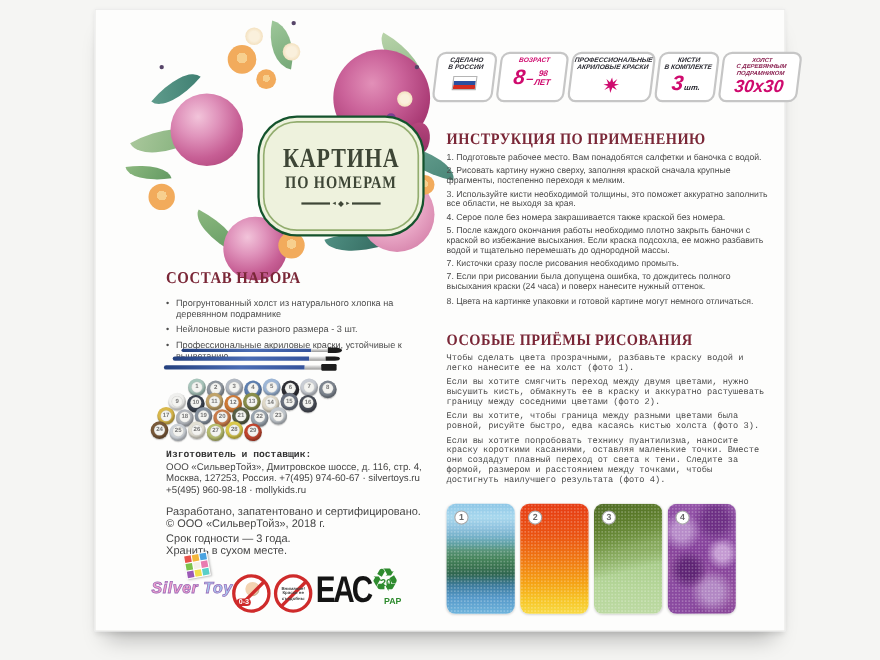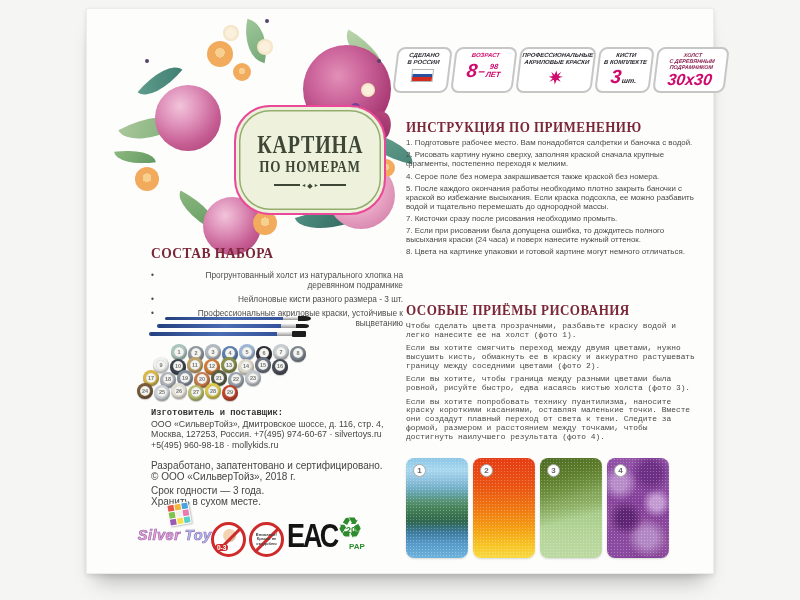--- a/index.html
+++ b/index.html
@@ -29,36 +29,36 @@
   .b-unit { font-size:7px; font-weight:bold; color:#2b2b33; padding-bottom:2px; }
   .b-big2 { font-size:16px; font-weight:bold; color:#cf0a6e; line-height:16px; margin-top:2px; }
   .splat { margin-top:3px; }
 
   
   .floral { position:absolute; left:28px; top:10px; width:300px; height:235px; }
   .fs { position:absolute; display:block; }
   .leaf { border-radius:0 100% 0 100%; }
   .round { border-radius:50%; }
   .title-frame { position:absolute; left:119px; top:86px; width:152px; height:110px;
-                 background:#eef2dd; border:2px solid #ec4899; border-radius:36px; z-index:5;
+                 background:#eef2dd; border:2px solid #14532d; border-radius:36px; z-index:5;
                  box-shadow:inset 0 0 0 3px #eef2dd, inset 0 0 0 4.5px #93ad6f;
                  display:flex; flex-direction:column; align-items:center; justify-content:center; }
   .title-l1 { font-family:"Liberation Serif",serif; font-weight:bold; color:#3e4636;
               font-size:25px; letter-spacing:1px; transform:scaleX(.8); line-height:26px; }
   .title-l2 { font-family:"Liberation Serif",serif; font-weight:bold; color:#3e4636;
               font-size:16px; letter-spacing:1px; transform:scaleX(.82); line-height:17px; }
   .orn { display:flex; align-items:center; gap:2px; margin-top:7px; color:#3e4636; }
   .orn-line { width:26px; height:1.5px; background:#3e4636; }
   .orn-d { font-size:7px; line-height:7px; }
   .orn-s { font-size:6px; line-height:6px; }
 
   
   .sec-h { position:absolute; font-family:"Liberation Serif",serif; font-weight:bold; color:#7a2737;
            font-size:15px; letter-spacing:.5px; transform:scaleX(.9); transform-origin:left; white-space:nowrap; }
-  .kit-list { position:absolute; left:64px; top:261px; width:252px;text-align:right; }
+  .kit-list { position:absolute; left:64px; top:261px; width:252px; }
   .kit-item { font-size:8.3px; line-height:10px; color:#4d4d4d; margin-bottom:4px; padding-left:9px; position:relative; }
   .kit-item::before { content:"•"; position:absolute; left:0; top:-0.5px; }
 
   .brushes { position:absolute; left:62px; top:307px; }
   .brush { display:flex; align-items:center; margin-bottom:3.2px; }
   .handle { height:3.5px; background:linear-gradient(90deg,#24407e,#4a6cb4 55%,#35539b); border-radius:2px 0 0 2px; }
   .ferrule { width:15px; height:3.5px; background:linear-gradient(180deg,#ececec,#9a9a9a); }
   .btip { width:13px; height:4.5px; background:#1d1d1d; border-radius:0 80% 80% 0/0 100% 100% 0; }
   .btip.flat { width:14px; height:5.5px; border-radius:1px; }
 
@@ -381,20 +381,21 @@
   <div class="recycle">
     <div class="rec-sym">♻</div>
     <div class="rec-num">20</div>
     <div class="rec-code">PAP</div>
   </div>
 
   <div class="sec-h instr-h">ИНСТРУКЦИЯ ПО ПРИМЕНЕНИЮ</div>
   <div class="instr-list">
     <div class="instr-item">1. Подготовьте рабочее место. Вам понадобятся салфетки и баночка с водой.</div>
     <div class="instr-item">2. Рисовать картину нужно сверху, заполняя краской сначала крупные фрагменты, постепенно переходя к мелким.</div>
+    <div class="instr-item">3. Используйте кисти необходимой толщины, это поможет аккуратно заполнить все области, не выходя за края.</div>
     <div class="instr-item">4. Серое поле без номера закрашивается также краской без номера.</div>
     <div class="instr-item">5. После каждого окончания работы необходимо плотно закрыть баночки с краской во избежание высыхания. Если краска подсохла, ее можно разбавить водой и тщательно перемешать до однородной массы.</div>
     <div class="instr-item">7. Кисточки сразу после рисования необходимо промыть.</div>
     <div class="instr-item">7. Если при рисовании была допущена ошибка, то дождитесь полного высыхания краски (24 часа) и поверх нанесите нужный оттенок.</div>
     <div class="instr-item">8. Цвета на картинке упаковки и готовой картине могут немного отличаться.</div>
   </div>
 
   <div class="sec-h tech-h">ОСОБЫЕ ПРИЁМЫ РИСОВАНИЯ</div>
   <div class="tech-list">
     <div class="tech-p">Чтобы сделать цвета прозрачными, разбавьте краску водой и легко нанесите ее на холст (фото 1).</div>

